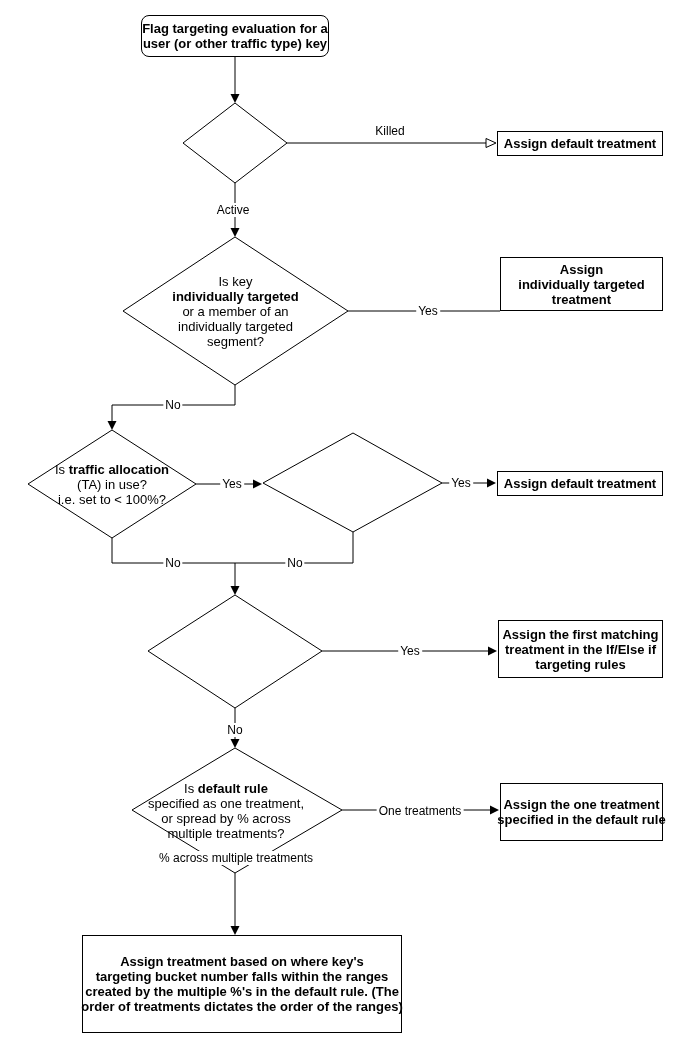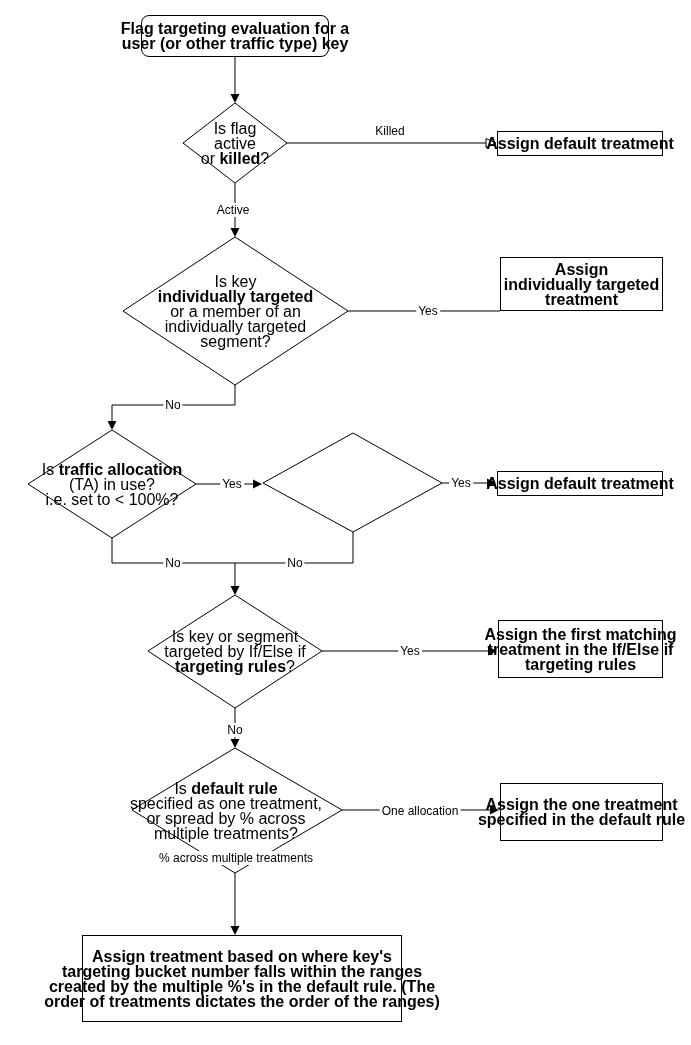--- a/index.html
+++ b/index.html
@@ -1,21 +1,21 @@
 <!DOCTYPE html>
 <html><head>
 <meta charset="utf-8">
 <style>
   *{margin:0;padding:0;box-sizing:border-box}
   html,body{background:#ffffff}
   body{font-family:"Liberation Sans",sans-serif;color:#000}
   .canvas{position:relative;width:691px;height:1045px;background:#fff;overflow:hidden}
   .canvas > svg{position:absolute;left:0;top:0;width:691px;height:1045px}
   .label{position:absolute;display:flex;align-items:center;justify-content:center;
-         text-align:center;white-space:pre;font-size:16px;line-height:15px;color:#000}
+         text-align:center;white-space:pre;font-size:13px;line-height:15px;color:#000}
   .box{border:1px solid #000;background:#fff;font-weight:bold}
   .rounded{border-radius:8px}
   .edge-label{position:absolute;transform:translate(-50%,-50%);background:#fff;
               font-size:12px;line-height:14px;padding:0 2px;white-space:nowrap;color:#000}
   b{font-weight:bold}
 </style>
 </head>
 <body>
 
 <div class="canvas">
@@ -71,65 +71,55 @@
 
   <div class="label box" style="left:497px;top:471px;width:166px;height:25px">Assign default treatment</div>
 
   <div class="label box" style="left:500px;top:783px;width:163px;height:58px">Assign the one treatment
 specified in the default rule</div>
 
   <div class="label box" style="left:498px;top:620px;width:165px;height:58px">Assign the first matching
 treatment in the If/Else if
 targeting rules</div>
 
-  <div class="label box" style="left:82px;top:935px;width:320px;height:87px">Assign treatment based on where key's
+  <div class="label box" style="left:82px;top:935px;width:320px;height:98px">Assign treatment based on where key's
 targeting bucket number falls within the ranges
 created by the multiple %'s in the default rule. (The
 order of treatments dictates the order of the ranges)</div>
 
-  <div class="label" style="left:183px;top:103px;width:104px;height:80px">
-    <div><span>Is flag
-active
-or </span><b>killed</b><span>?</span></div>
-  </div>
 
   <div class="label" style="left:123px;top:237px;width:225px;height:148px">
     <div><span>Is key
 </span><b>individually targeted</b><span>
 or a member of an
 individually targeted
 segment?</span></div>
   </div>
 
   <div class="label" style="left:28px;top:430px;width:168px;height:108px">
     <div><span>Is </span><b>traffic allocation</b><span>
 (TA) in use?
 i.e. set to &lt; 100%?</span></div>
   </div>
 
 
-  <div class="label" style="left:148px;top:595px;width:174px;height:113px">
-    <div><span>Is key or segment
-targeted by If/Else if
-</span><b>targeting rules</b><span>?</span></div>
-  </div>
 
   <div class="label" style="left:121px;top:748px;width:210px;height:125px">
     <div><span>Is </span><b>default rule</b><span>
 specified as one treatment,
 or spread by % across
 multiple treatments?</span></div>
   </div>
 
   <span class="edge-label" style="left:390px;top:131px">Killed</span>
   <span class="edge-label" style="left:233px;top:210px">Active</span>
   <span class="edge-label" style="left:428px;top:311px">Yes</span>
   <span class="edge-label" style="left:173px;top:405px">No</span>
   <span class="edge-label" style="left:232px;top:484px">Yes</span>
   <span class="edge-label" style="left:461px;top:483px">Yes</span>
   <span class="edge-label" style="left:173px;top:563px">No</span>
   <span class="edge-label" style="left:295px;top:563px">No</span>
   <span class="edge-label" style="left:410px;top:651px">Yes</span>
   <span class="edge-label" style="left:235px;top:730px">No</span>
-  <span class="edge-label" style="left:420px;top:811px">One allocation</span>
+  <span class="edge-label" style="left:420px;top:811px">One treatments</span>
   <span class="edge-label" style="left:236px;top:858px">% across multiple treatments</span>
 
 </div>
 
 </body></html>

